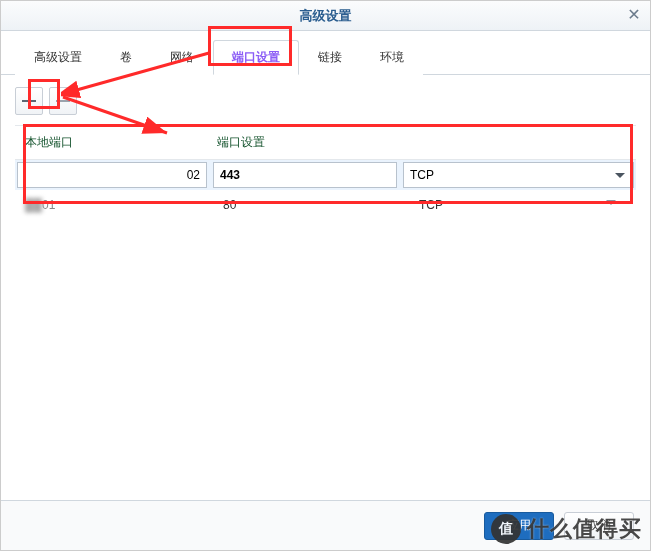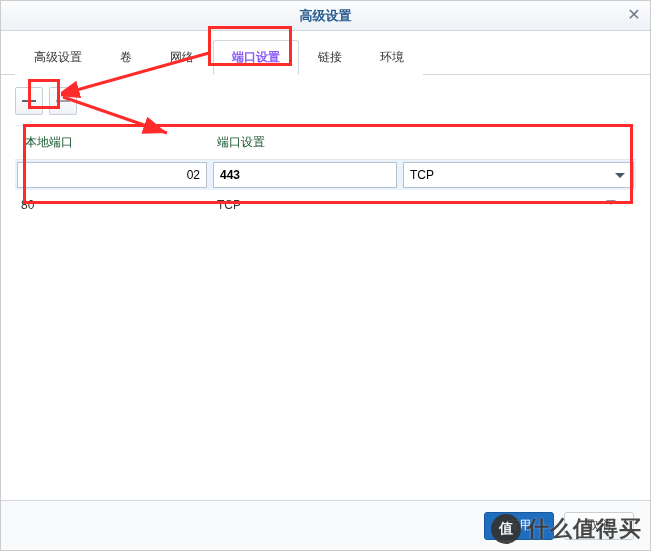--- a/index.html
+++ b/index.html
@@ -102,20 +102,21 @@
       <div class="table-row selected">
         <input type="text" class="inp-local" value="02" style="">
         <input type="text" class="inp-container" value="443" style="">
         <div class="sel-wrap">
           <span>TCP</span>
           <span class="caret"></span>
         </div>
       </div>
 
       <div class="table-row plain">
+        <div class="plain-local"><span class="blur">██</span><span>01</span></div>
         <div class="plain-container">80</div>
         <div class="plain-type">
           <span>TCP</span>
           <span class="caret2"></span>
         </div>
       </div>
     </div>
   </div>
 
   <div class="footer">

